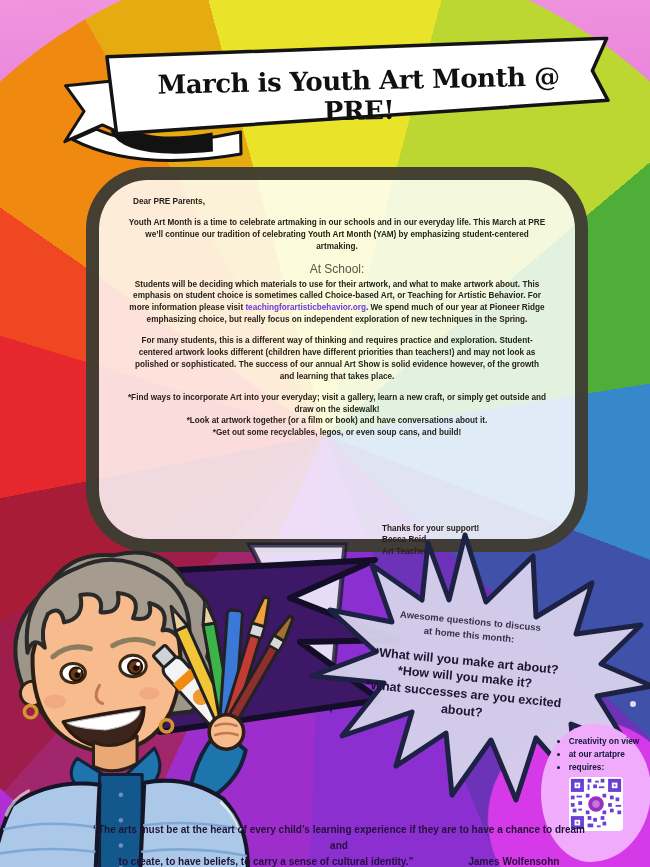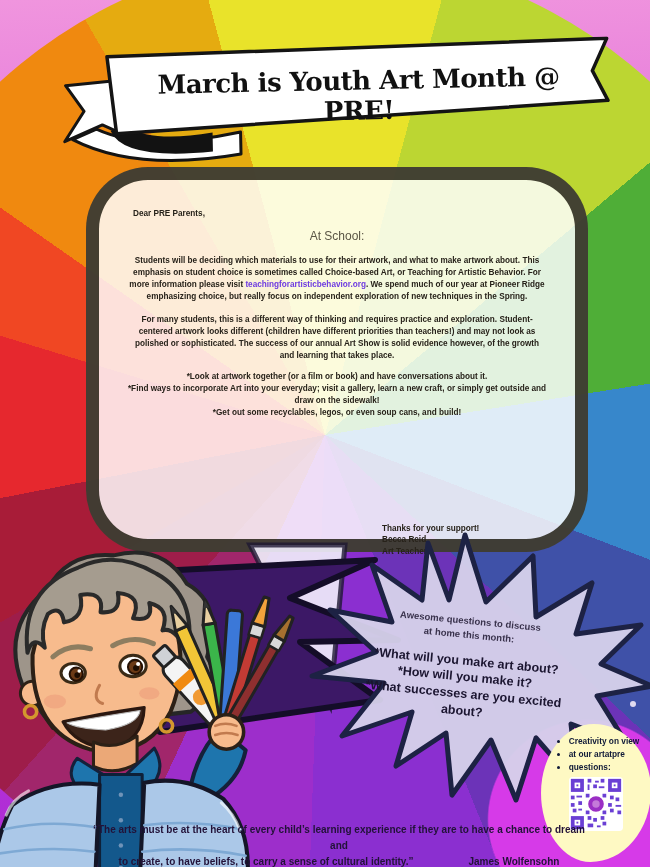--- a/index.html
+++ b/index.html
@@ -38,21 +38,21 @@
   .banner svg{position:absolute;inset:0;}
   .banner-title{position:absolute;left:78px;top:24px;width:462px;text-align:center;
     font-family:"DejaVu Serif","Liberation Serif",serif;font-weight:700;font-size:26px;
     letter-spacing:-0.5px;color:#111;}
 
   
   .bubble{position:absolute;left:86px;top:167px;width:502px;height:385px;box-sizing:border-box;
     border:13px solid rgba(22,20,8,0.8);border-radius:62px;
     background:rgba(255,255,255,0.84);z-index:10;
     padding:16px 28px 10px;color:#27221a;}
-  .bubble p{margin:12px 0 9px;font-size:8.2px;font-weight:bold;line-height:1.45;text-align:center;}
+  .bubble p{margin:0 0 9px;font-size:8.2px;font-weight:bold;line-height:1.45;text-align:center;}
   .salutation{text-align:left !important;margin-left:6px !important;}
   .sec-head{font-size:12px;font-weight:400;color:#5a5545;text-align:center;margin:4px 0 3px;}
   .letter-link{color:#6d3be0;font-weight:bold;cursor:pointer;}
   .home-item{font-size:8.2px;font-weight:bold;line-height:1.45;text-align:center;}
 
   .thanks{position:absolute;left:382px;top:523px;width:170px;z-index:12;
     font-size:8.2px;font-weight:bold;color:#27221a;line-height:1.4;}
 
   
   .shapes{position:absolute;inset:0;z-index:15;pointer-events:none;}
@@ -60,21 +60,21 @@
   .starburst-text{position:absolute;left:352px;top:614px;width:228px;z-index:20;
     transform:rotate(5.5deg);text-align:center;color:#1b1530;}
   .starburst-text .sb-head{font-size:9.5px;font-weight:600;color:#39324c;line-height:1.5;margin:0;}
   .starburst-text .sb-q{font-size:12.5px;font-weight:bold;line-height:1.35;margin:10px 0 0;}
 
   
   .character{position:absolute;left:-8px;top:533px;width:345px;height:340px;z-index:25;}
 
   
   .insta-blob{position:absolute;left:541px;top:724px;width:110px;height:138px;z-index:30;
-    background:#fef9c3;border-radius:48% 52% 55% 45% / 50% 48% 52% 50%;
+    background:#f0abfc;border-radius:48% 52% 55% 45% / 50% 48% 52% 50%;
     display:flex;flex-direction:column;align-items:center;padding-top:11px;box-sizing:border-box;}
   .insta-blob ul{margin:0;padding-left:16px;font-size:8.3px;font-weight:bold;color:#101a38;line-height:1.55;}
   .qr{margin-top:3px;}
 
   
   .quote{position:absolute;left:92px;top:822px;width:494px;z-index:30;
     color:#221238;font-weight:bold;font-size:10px;line-height:1.6;text-align:center;}
   .quote-row{display:flex;justify-content:center;gap:55px;}
 </style>
 </head>
@@ -85,25 +85,26 @@
   <div class="bg-base"></div>
   <div class="color-wheel"></div>
   <div class="corner-splat"></div>
   <div class="speck" style="right:28px;bottom:118px;width:5px;height:5px;background:#fff;opacity:.8"></div>
   <div class="speck" style="right:60px;bottom:95px;width:4px;height:4px;background:#fff;opacity:.7"></div>
   <div class="speck" style="right:14px;bottom:160px;width:6px;height:6px;background:#f2e9f7;opacity:.9"></div>
   <div class="speck" style="right:95px;bottom:50px;width:5px;height:5px;background:#ef6ff2;opacity:.9"></div>
 
   <div class="bubble">
     <p class="salutation">Dear PRE Parents,</p>
+    <p>Youth Art Month is a time to celebrate artmaking in our schools and in our everyday life. This March at PRE we’ll continue our tradition of celebrating Youth Art Month (YAM) by emphasizing student-centered artmaking.</p>
     <div class="sec-head">At School:</div>
     <p><span>Students will be deciding which materials to use for their artwork, and what to make artwork about. This emphasis on student choice is sometimes called Choice-based Art, or Teaching for Artistic Behavior. For more information please visit </span><span class="letter-link">teachingforartisticbehavior.org</span><span>. We spend much of our year at Pioneer Ridge emphasizing choice, but really focus on independent exploration of new techniques in the Spring.</span></p>
     <p>For many students, this is a different way of thinking and requires practice and exploration. Student-centered artwork looks different (children have different priorities than teachers!) and may not look as polished or sophisticated. The success of our annual Art Show is solid evidence however, of the growth and learning that takes place.</p>
+    <div class="home-item">*Find ways to incorporate Art into your everyday; visit a gallery, learn a new craft, or simply get outside and draw on the sidewalk!</div>
     <div class="home-item">*Look at artwork together (or a film or book) and have conversations about it.</div>
-    <div class="home-item">*Find ways to incorporate Art into your everyday; visit a gallery, learn a new craft, or simply get outside and draw on the sidewalk!</div>
     <div class="home-item">*Get out some recyclables, legos, or even soup cans, and build!</div>
   </div>
 
   <div class="thanks">
     <div>Thanks for your support!</div>
     <div>Becca Reid</div>
     <div>Art Teacher</div>
   </div>
 
   <svg class="shapes" viewBox="0 0 650 867">
@@ -212,21 +213,21 @@
       <path d="M150,246 L146,335 L252,335 Q254,290 228,262 Q192,238 150,246 Z" fill="#abc8e8" stroke="#141627" stroke-width="4"></path>
       <path d="M12,292 Q55,282 102,290 M6,316 Q55,308 101,314 M150,288 Q196,282 246,292 M148,314 Q198,308 250,318" fill="none" stroke="#7ea9d4" stroke-width="2.5"></path>
       <path d="M14,278 Q20,262 36,254 M226,266 Q238,276 244,292" fill="none" stroke="#ffffff" stroke-width="3" opacity="0.6"></path>
     </g>
   </svg>
 
   <div class="insta-blob">
     <ul>
       <li>Creativity on view</li>
       <li>at our artatpre</li>
-      <li>questions:</li>
+      <li>requires:</li>
     </ul>
     <svg class="qr" width="54" height="54" viewBox="0 0 29 29">
       <rect x="0" y="0" width="29" height="29" rx="2" fill="#ffffff"></rect>
       <g fill="#6a3fd4">
         <rect x="1" y="1" width="7" height="7"></rect>
           <rect x="21" y="1" width="7" height="7"></rect>
           <rect x="1" y="21" width="7" height="7"></rect>
         <rect x="10" y="1" width="2" height="2"></rect>
           <rect x="14" y="2" width="2" height="1"></rect>
           <rect x="17" y="1" width="2" height="2"></rect>

